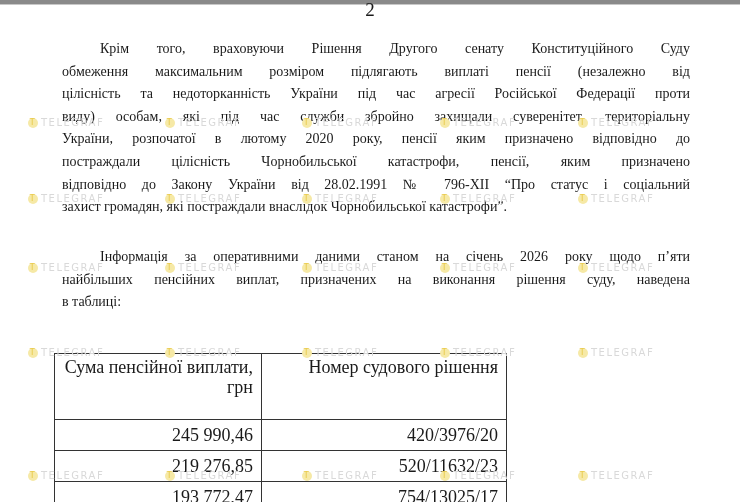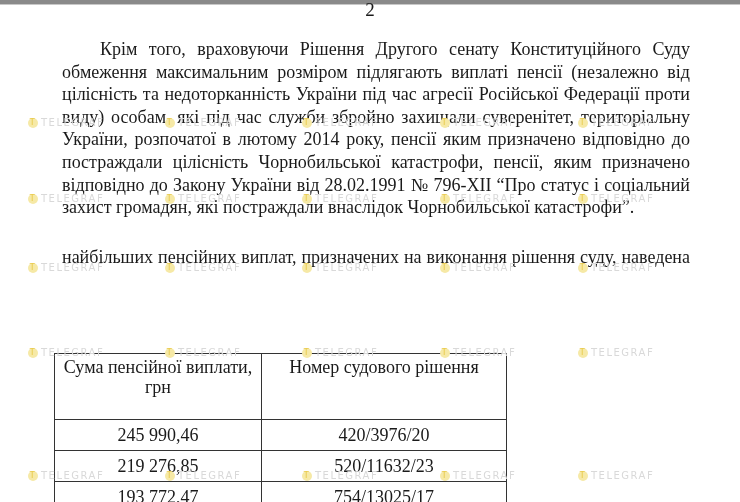--- a/index.html
+++ b/index.html
@@ -4,53 +4,55 @@
 <style>
   html, body { margin: 0; padding: 0; }
   body {
     width: 740px; height: 502px; overflow: hidden; position: relative;
     background: #ffffff;
     font-family: "Liberation Serif", "DejaVu Serif", serif;
     color: #1a1a1a;
   }
   .topbar { position: absolute; left: 0; top: 0; width: 740px; height: 4px; background: #8a8a8a; border-bottom: 1px solid #c8c8c8; }
   .page-num { position: absolute; top: 0px; left: 0; width: 740px; text-align: center; font-size: 19px; line-height: 20px; }
-  .text { position: absolute; left: 62px; width: 628px; font-size: 18px; line-height: 22.6px; text-align: justify; }
+  .text { position: absolute; left: 62px; width: 628px; font-size: 14px; line-height: 22.6px; text-align: justify; }
   .p1 { top: 38px; }
   .p2 { top: 246px; }
   .line { display: block; text-align-last: justify; white-space: nowrap; }
   .line.indent { text-indent: 38px; }
   .line.last { text-align-last: left; }
   .wm { position: absolute; font-family: "DejaVu Sans", sans-serif; font-size: 10px; color: #d9d9d9; letter-spacing: 1.5px; display: flex; align-items: center; gap: 3px; pointer-events: none; }
   .wm .dot { width: 10px; height: 10px; border-radius: 50%; background: #f6e9a6; color: #e8c94a; font-size: 8px; line-height: 10px; text-align: center; }
   table { position: absolute; left: 54px; top: 353px; border-collapse: collapse; font-size: 18px; }
-  td, th { border: 1.5px solid #333; font-weight: normal; padding: 0 8px; height: 30px; line-height: 20px; text-align: center; }
+  td, th { border: 1.5px solid #333; font-weight: normal; padding: 0 8px; height: 30px; line-height: 20px; text-align: right; }
   th { vertical-align: top; height: 62px; padding-top: 3px; }
   th.c1 { width: 190px; }
   th.c2 { width: 228px; }
 </style>
 </head>
 <body>
 
 <div class="topbar"></div>
 <div class="page-num">2</div>
 
 <div class="text p1">
   <span class="line indent">Крім того, враховуючи Рішення Другого сенату Конституційного Суду</span>
   <span class="line">обмеження максимальним розміром підлягають виплаті пенсії (незалежно від</span>
   <span class="line">цілісність та недоторканність України під час агресії Російської Федерації проти</span>
   <span class="line">виду) особам, які під час служби збройно захищали суверенітет, територіальну</span>
-  <span class="line">України, розпочатої в лютому 2014 року, пенсії яким призначено відповідно до</span>
+  <span class="line">України, розпочатої в лютому 2020 року, пенсії яким призначено відповідно до</span>
   <span class="line">постраждали цілісність Чорнобильської катастрофи, пенсії, яким призначено</span>
   <span class="line">відповідно до Закону України від 28.02.1991 № 796-XII “Про статус і соціальний</span>
   <span class="line last">захист громадян, які постраждали внаслідок Чорнобильської катастрофи”.</span>
 </div>
 
 <div class="text p2">
+  <span class="line indent">Інформація за оперативними даними станом на січень 2026 року щодо п’яти</span>
   <span class="line">найбільших пенсійних виплат, призначених на виконання рішення суду, наведена</span>
+  <span class="line last">в таблиці:</span>
 </div>
 
 <table>
   <tbody>
       <tr>
     <th class="c1">Сума пенсійної виплати, грн</th>
     <th class="c2">Номер судового рішення</th>
   </tr>
   <tr>
     <td>245 990,46</td>

